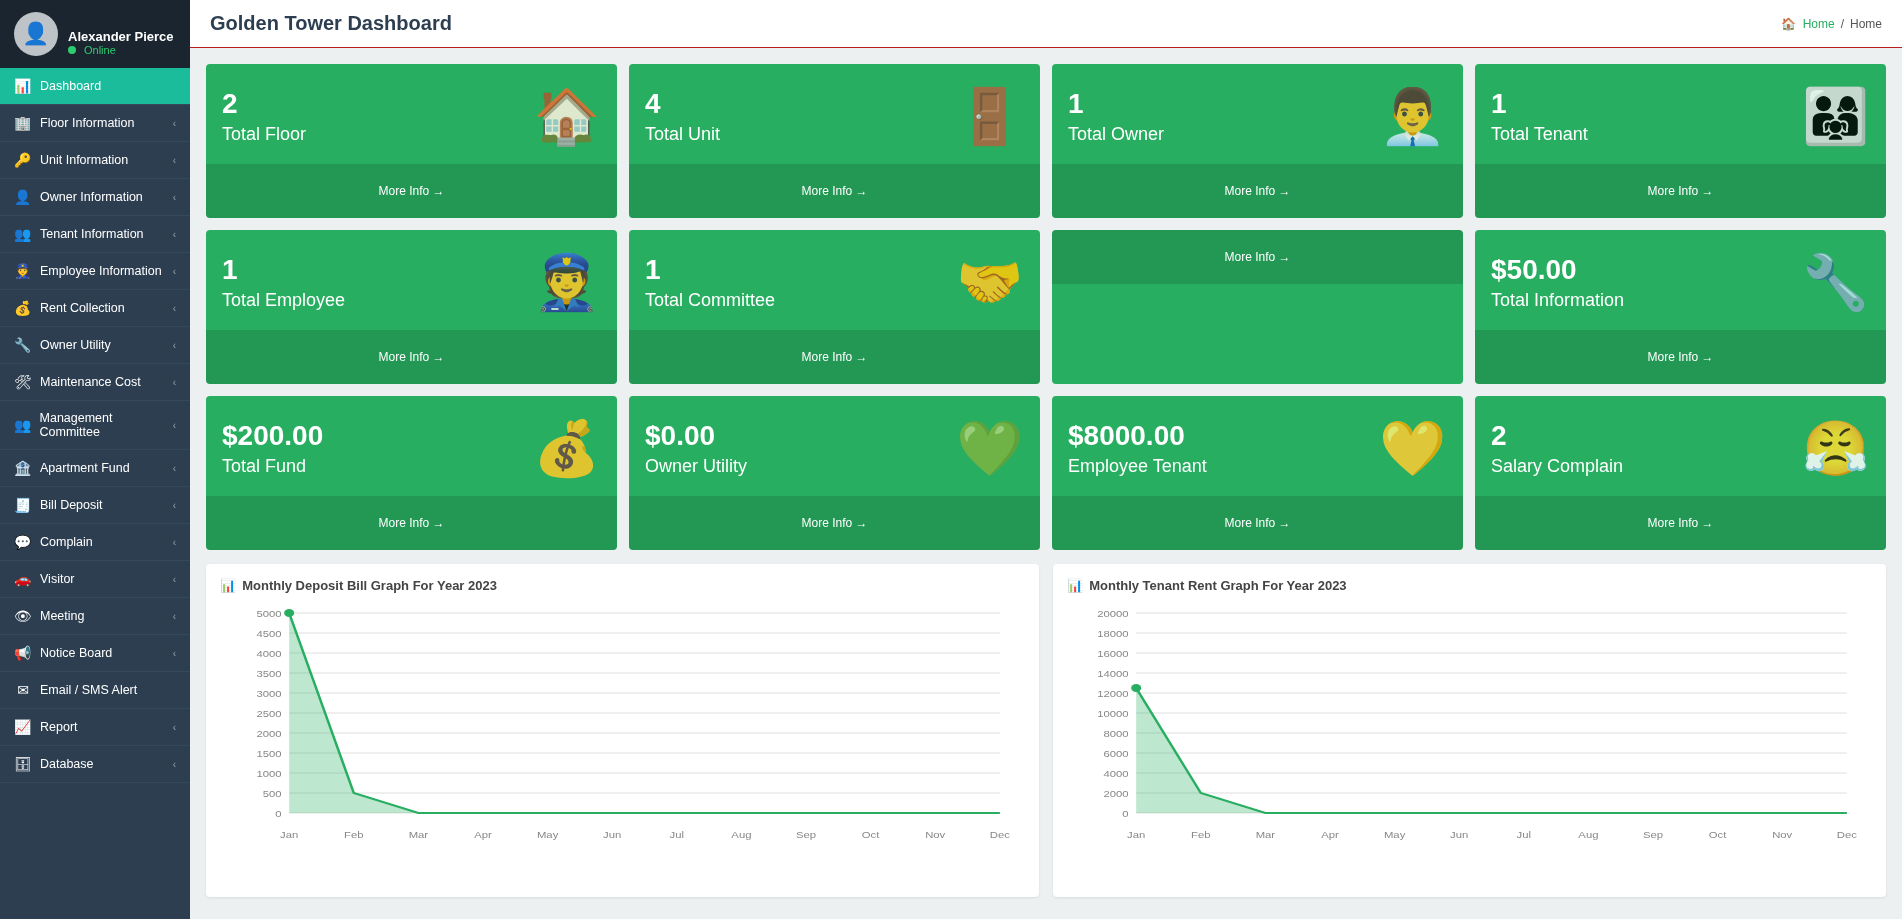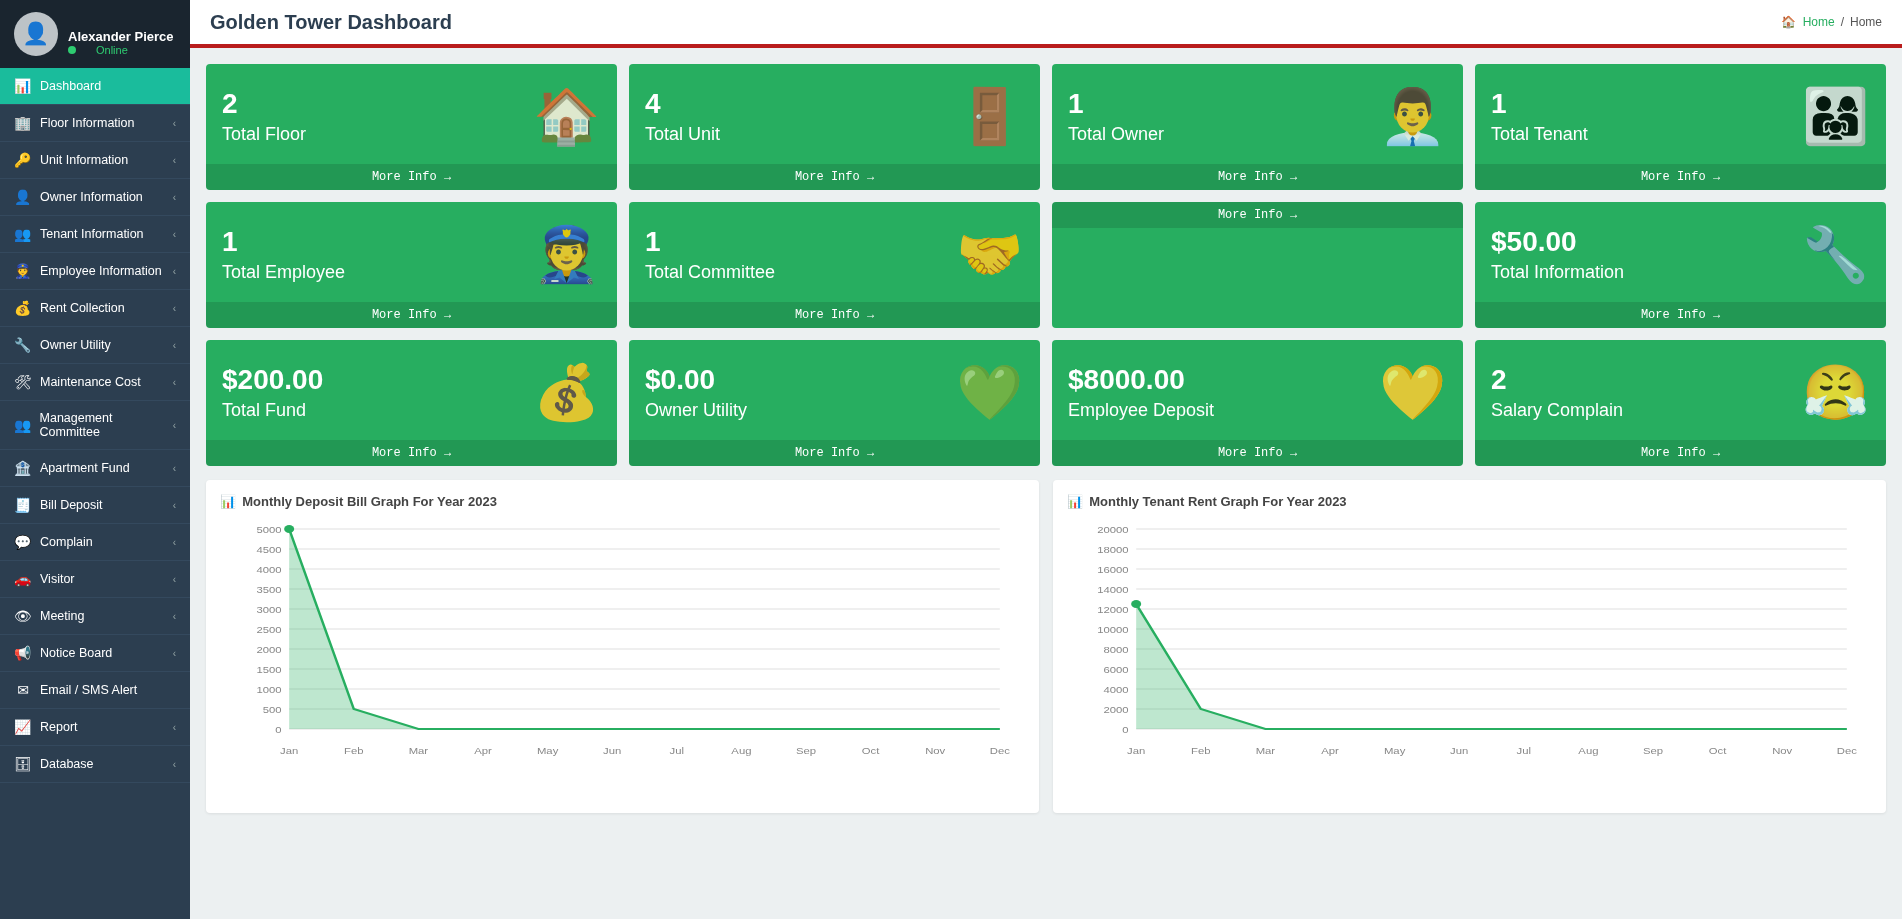--- a/index.html
+++ b/index.html
@@ -24,21 +24,21 @@
       gap: 10px;
     }
     .avatar-circle {
       width: 44px; height: 44px; border-radius: 50%;
       background: #bdc3c7;
       overflow: hidden;
       display: flex; align-items: center; justify-content: center;
       font-size: 22px;
     }
     .profile-info .name { font-weight: bold; font-size: 13px; margin-top: 16px; }
-    .profile-info .status { font-size: 11px; color: #2ecc71; display: flex; align-items: center; gap: 20px; }
+    .profile-info .status { font-size: 11px; color: #2ecc71; display: flex; align-items: center; gap: 8px; }
     .status-dot { width: 8px; height: 8px; border-radius: 50%; background: #2ecc71; display: inline-block; }
 
     .sidebar-nav { flex: 1; }
     .nav-item {
       display: flex; align-items: center; justify-content: space-between;
       padding: 10px 14px;
       font-size: 12.5px;
       cursor: pointer;
       border-bottom: 1px solid #34495e;
       transition: background 0.2s;
@@ -54,21 +54,21 @@
       display: flex;
       flex-direction: column;
       overflow: hidden;
     }
     #topbar {
       background: #fff;
       padding: 10px 20px;
       display: flex;
       align-items: center;
       justify-content: space-between;
-      border-bottom: 4px solid #b91c1c;
+      border-bottom: 1px solid #b91c1c;
       min-height: 48px;
     }
     .page-title { font-size: 20px; font-weight: 600; color: #2c3e50; }
     .topbar-right { display: flex; align-items: center; gap: 6px; font-size: 12px; color: #555; }
     .topbar-right a { color: #27ae60; text-decoration: none; }
 
     #content {
       flex: 1;
       overflow-y: auto;
       padding: 16px;
@@ -94,24 +94,23 @@
       justify-content: space-between;
       padding: 14px 16px 10px 16px;
       min-height: 100px;
     }
     .card-text .card-number { font-size: 28px; font-weight: bold; }
     .card-text .card-label { font-size: 18px; margin-top: 4px; }
     .card-icon { font-size: 52px; opacity: 0.85; }
     .card-footer {
       background: rgba(0,0,0,0.12);
       text-align: center;
-      padding: 6px;
+      padding: 20px;
       font-size: 12px;
       cursor: pointer;
-      font-family: Liberation Mono, monospace;
     }
 
     
     .charts-row {
       display: grid;
       grid-template-columns: 1fr 1fr;
       gap: 14px;
     }
     .chart-card {
       background: #fff;
@@ -389,21 +388,21 @@
         <div class="card-label">Owner Utility</div>
       </div>
       <div class="card-icon" style="font-size:54px;">💚</div>
     </div>
     <div class="card-footer">More Info →</div>
   </div>
         <div class="card">
     <div class="card-body">
       <div class="card-text">
         <div class="card-number">$8000.00</div>
-        <div class="card-label">Employee Deposit</div>
+        <div class="card-label">Employee Tenant</div>
       </div>
       <div class="card-icon" style="font-size:54px;">💛</div>
     </div>
     <div class="card-footer">More Info →</div>
   </div>
         <div class="card">
     <div class="card-body">
       <div class="card-text">
         <div class="card-number">2</div>
         <div class="card-label">Salary Complain</div>

